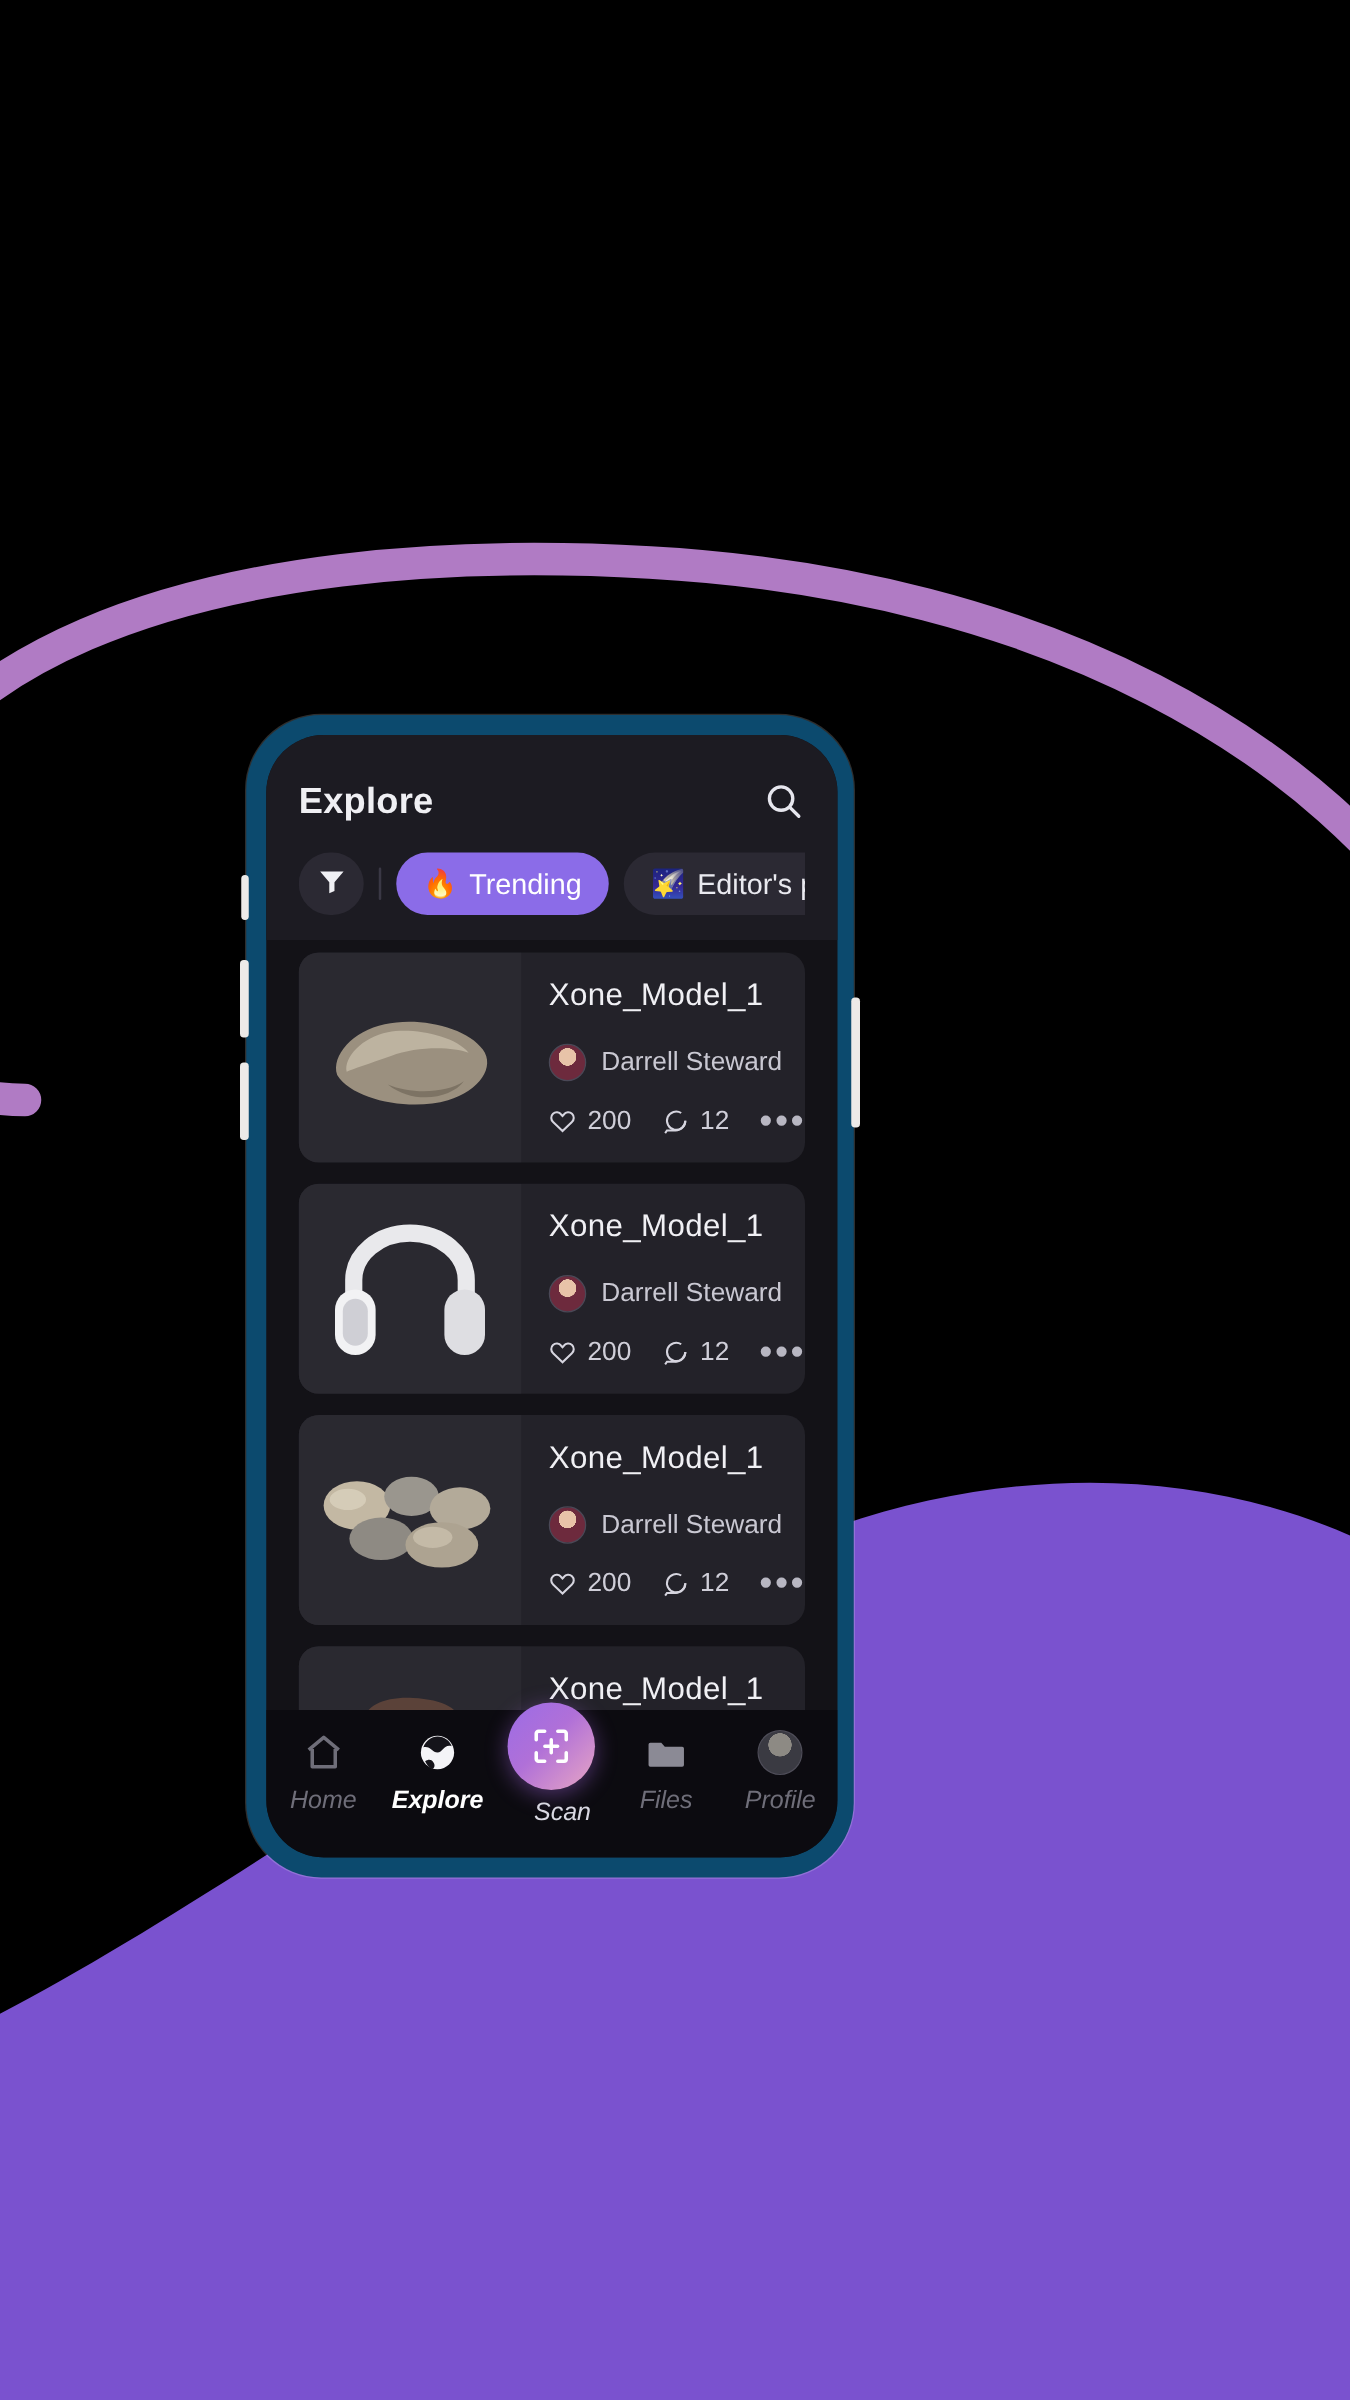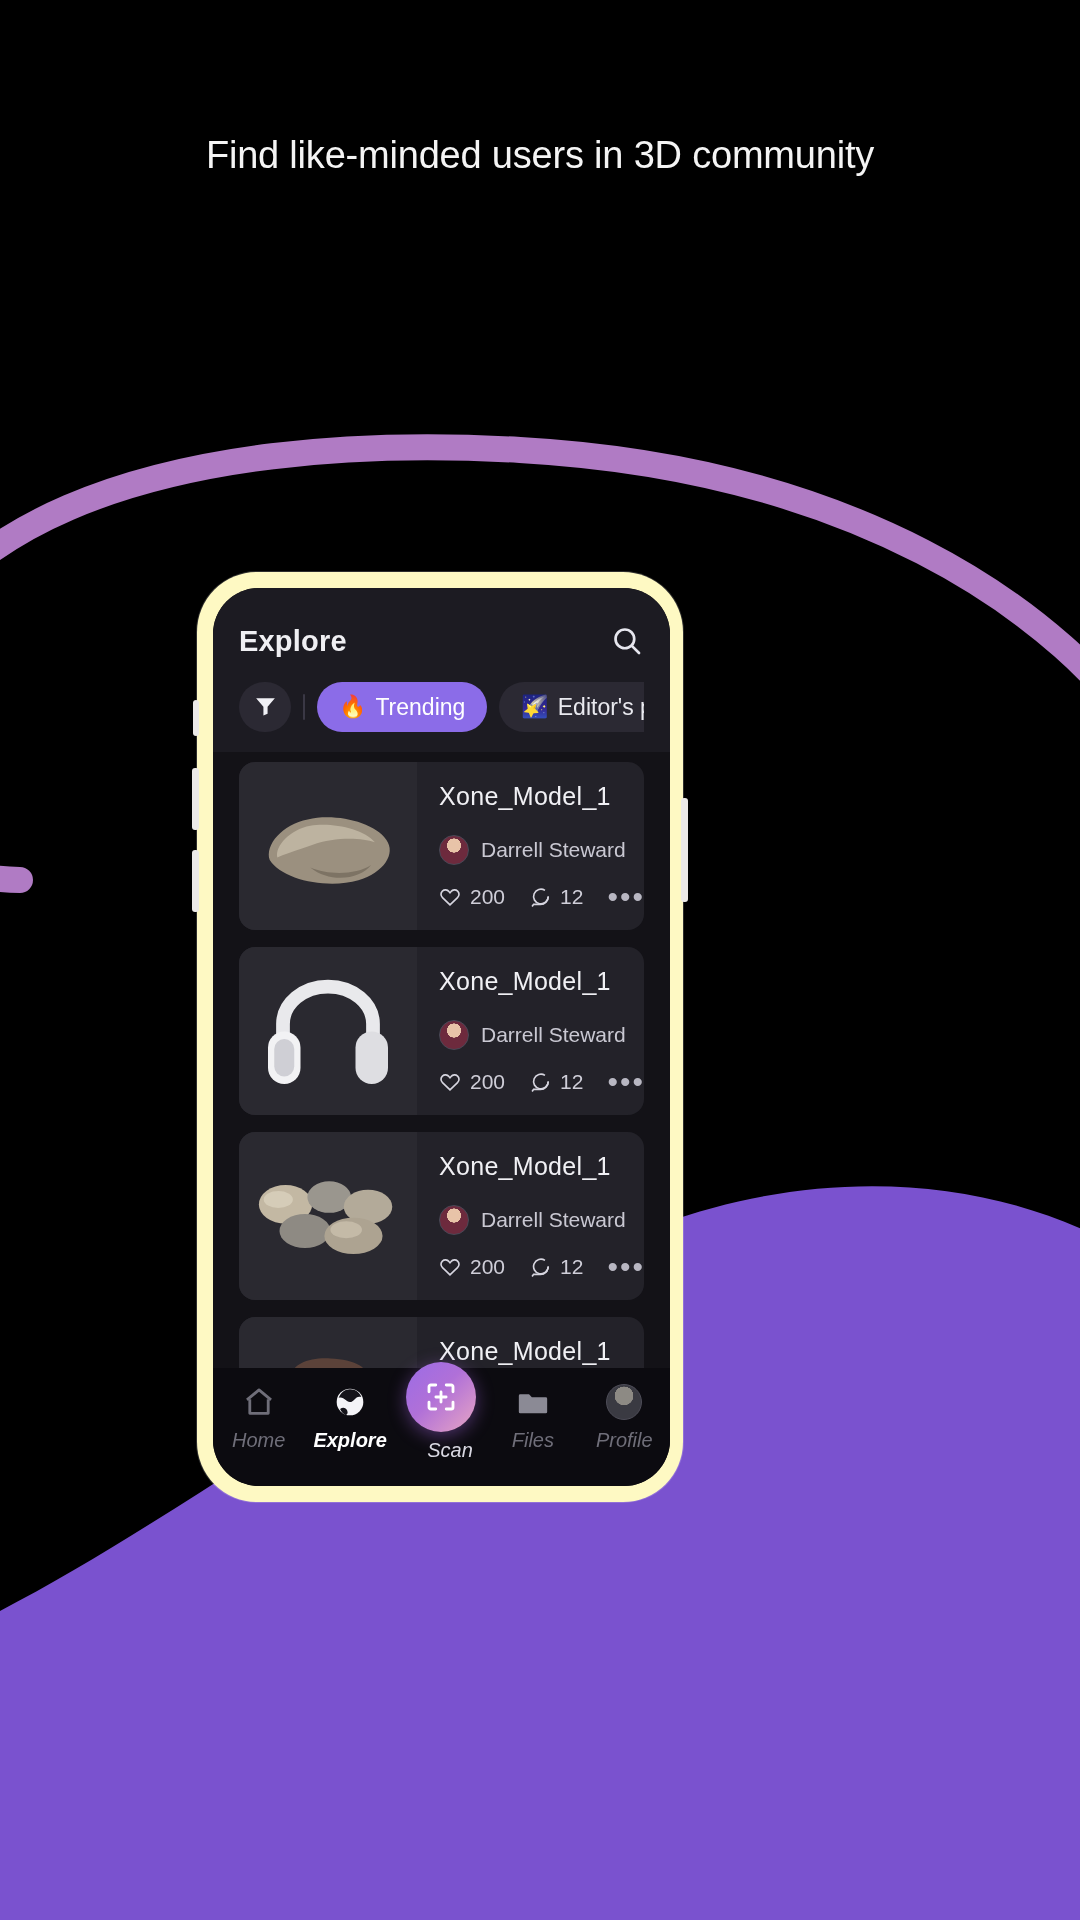--- a/index.html
+++ b/index.html
@@ -25,21 +25,21 @@
   }
   .subhead {
     margin-top:34px; font-size:38px; color:#f4f4f4; font-weight:400;
     letter-spacing:-0.2px;
   }
 
   
   .phone {
     position:absolute; left:197px; top:572px;
     width:486px; height:930px;
-    background:#fef9c3;
+    background:#0c4a6e;
     border-radius:60px;
     padding:16px 13px 16px 16px;
     z-index:4;
     box-shadow:0 0 0 1px rgba(255,255,255,.18);
   }
   .phone-btn {
     position:absolute; background:#eceae8; border-radius:3px;
   }
   .btn-mute  { left:-4px; top:128px;  width:6px;  height:36px; }
   .btn-volup { left:-5px; top:196px;  width:7px;  height:62px; }
@@ -171,21 +171,20 @@
   <g clip-path="url(#clipAll)">
 
     <path d="M -60 1920 L 1140 1920 L 1140 1260 C 980 1160 760 1160 560 1270 C 340 1390 120 1560 -60 1640 Z" fill="#7a52cf"></path>
 
     <path d="M -120 760 C -120 520 170 430 520 450 C 840 468 1060 600 1160 760" fill="none" stroke="#b07bc4" stroke-width="26" stroke-linecap="round"></path>
     <path d="M -120 760 C -120 830 -60 880 20 880" fill="none" stroke="#b07bc4" stroke-width="26" stroke-linecap="round"></path>
   </g>
 </svg>
 
 <div class="headline-wrap">
-  <div class="subhead">Find like-minded users in 3D community</div>
 </div>
 
 <div class="phone">
   <div class="phone-btn btn-mute"></div>
   <div class="phone-btn btn-volup"></div>
   <div class="phone-btn btn-voldn"></div>
   <div class="phone-btn btn-power"></div>
 
   <div class="screen">
 

